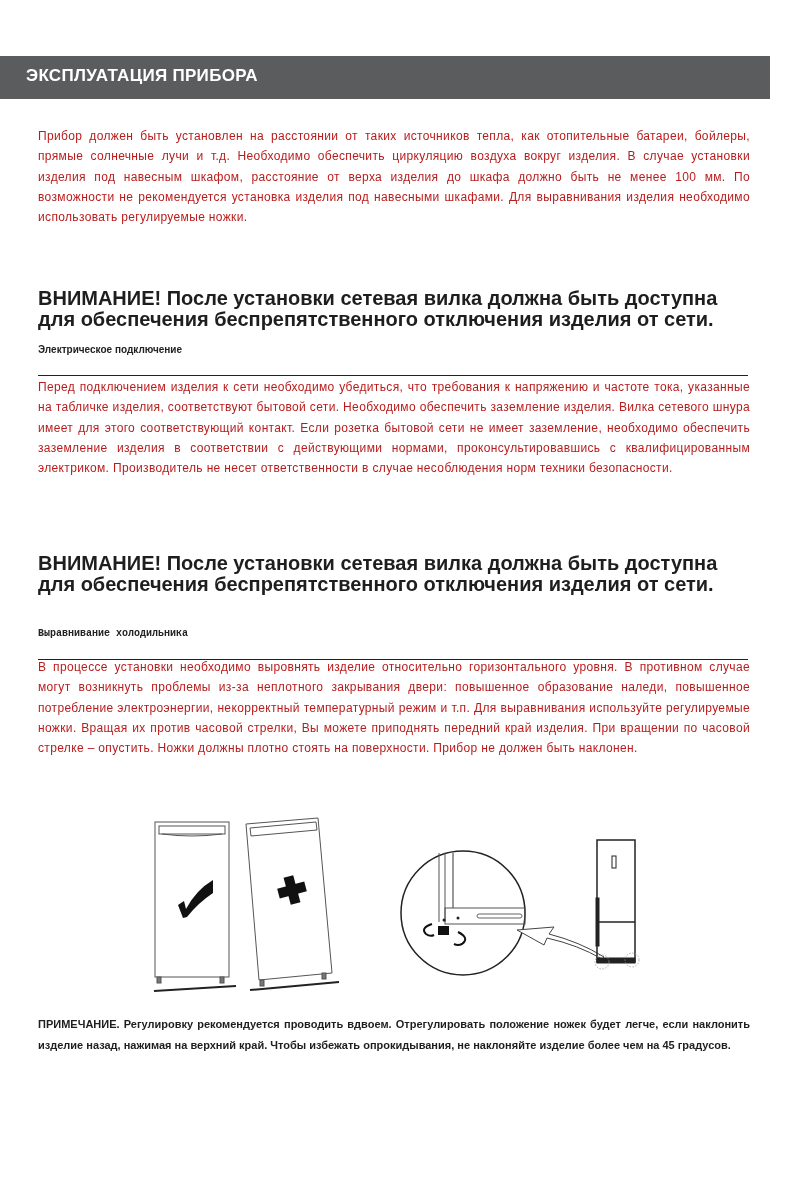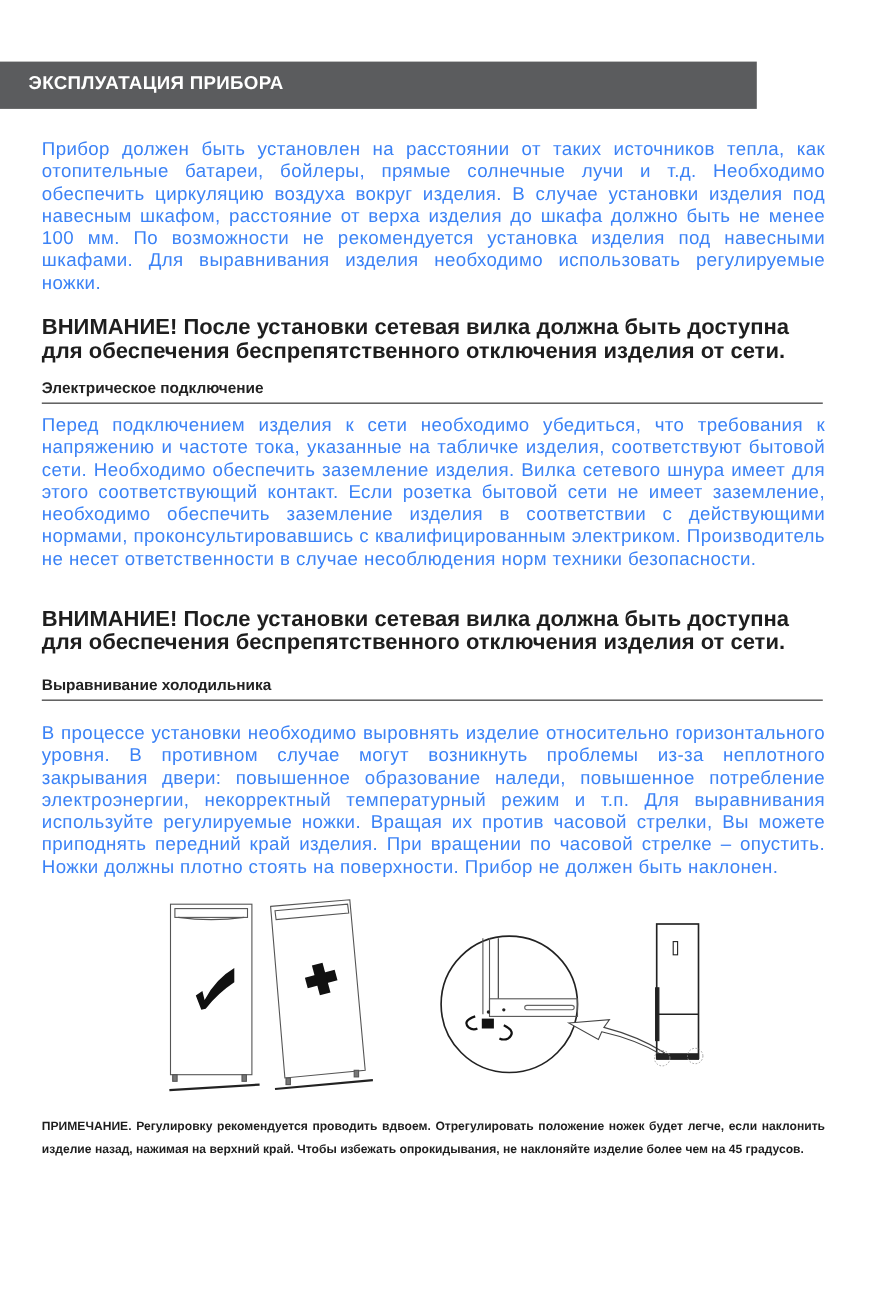--- a/index.html
+++ b/index.html
@@ -1,44 +1,44 @@
 <!DOCTYPE html>
 <html><head>
   <meta charset="utf-8">
   <style>
     html, body { margin: 0; padding: 0; background: #ffffff; }
     body {
       width: 794px; height: 1190px; position: relative; overflow: hidden;
       font-family: "DejaVu Sans", sans-serif; color: #2b2b2b;
     }
     .header-bar {
-      position: absolute; left: 0; top: 56px; width: 688px; height: 43px;
+      position: absolute; left: 0; top: 56px; width: 770px; height: 43px;
       background: #5b5c5e;
     }
     .header-title {
       position: absolute; left: 26px; top: 10px;
       color: #ffffff; font-weight: bold; font-size: 17px; letter-spacing: 0.3px;
       font-family: "Liberation Sans", sans-serif;
     }
     .para {
       position: absolute; left: 38px; width: 712px;
-      font-size: 17px; line-height: 20.3px; text-align: justify;
-      color: #3b82f6; font-family: "Liberation Sans", sans-serif;
+      font-size: 12px; line-height: 20.3px; text-align: justify;
+      color: #b91c1c; font-family: "Liberation Sans", sans-serif;
       letter-spacing: 0.35px;
     }
     .warn {
       position: absolute; left: 38px; width: 712px;
       font-size: 20px; line-height: 21px; font-weight: bold; color: #1e1e1e;
       font-family: "Liberation Sans", sans-serif;
     }
     .sub {
       position: absolute; left: 38px; width: 710px;
-      font-size: 14px; font-weight: bold; color: #222;
+      font-size: 10px; font-weight: bold; color: #222;
       font-family: "Liberation Sans", sans-serif;
-      border-bottom: 1.5px solid #222; padding-bottom: 6px;
+      border-bottom: 1.5px solid #222; padding-bottom: 20px;
     }
     .figure { position: absolute; left: 140px; top: 810px; width: 520px; height: 190px; }
     .note {
       position: absolute; left: 38px; top: 1014px; width: 712px;
       font-size: 11px; line-height: 21.2px; font-weight: bold; color: #1e1e1e;
       font-family: "Liberation Sans", sans-serif; text-align: justify;
     }
   </style>
 </head>
 <body>
@@ -50,21 +50,21 @@
 <div class="para" style="top:126px;">Прибор должен быть установлен на расстоянии от таких источников тепла, как отопительные батареи, бойлеры, прямые солнечные лучи и т.д. Необходимо обеспечить циркуляцию воздуха вокруг изделия. В случае установки изделия под навесным шкафом, расстояние от верха изделия до шкафа должно быть не менее 100 мм. По возможности не рекомендуется установка изделия под навесными шкафами. Для выравнивания изделия необходимо использовать регулируемые ножки.</div>
 
 <div class="warn" style="top:288px;">ВНИМАНИЕ! После установки сетевая вилка должна быть доступна для обеспечения беспрепятственного отключения изделия от сети.</div>
 
 <div class="sub" style="top:344px;">Электрическое подключение</div>
 
 <div class="para" style="top:377px;">Перед подключением изделия к сети необходимо убедиться, что требования к напряжению и частоте тока, указанные на табличке изделия, соответствуют бытовой сети. Необходимо обеспечить заземление изделия. Вилка сетевого шнура имеет для этого соответствующий контакт. Если розетка бытовой сети не имеет заземление, необходимо обеспечить заземление изделия в соответствии с действующими нормами, проконсультировавшись с квалифицированным электриком. Производитель не несет ответственности в случае несоблюдения норм техники безопасности.</div>
 
 <div class="warn" style="top:553px;">ВНИМАНИЕ! После установки сетевая вилка должна быть доступна для обеспечения беспрепятственного отключения изделия от сети.</div>
 
-<div class="sub" style="top:614px;">Выравнивание холодильника</div>
+<div class="sub" style="top:628px;font-family:Liberation Mono, monospace;">Выравнивание холодильника</div>
 
 <div class="para" style="top:657px;">В процессе установки необходимо выровнять изделие относительно горизонтального уровня. В противном случае могут возникнуть проблемы из-за неплотного закрывания двери: повышенное образование наледи, повышенное потребление электроэнергии, некорректный температурный режим и т.п. Для выравнивания используйте регулируемые ножки. Вращая их против часовой стрелки, Вы можете приподнять передний край изделия. При вращении по часовой стрелке – опустить. Ножки должны плотно стоять на поверхности. Прибор не должен быть наклонен.</div>
 
 <div class="figure">
   <svg width="520" height="190" viewBox="0 0 520 190" xmlns="http://www.w3.org/2000/svg">
 
     <g fill="none" stroke="#555" stroke-width="1">
       <rect x="15" y="12" width="74" height="155"></rect>
       <rect x="19" y="16" width="66" height="8"></rect>
       <path d="M22 24 Q52 28 82 24"></path>

